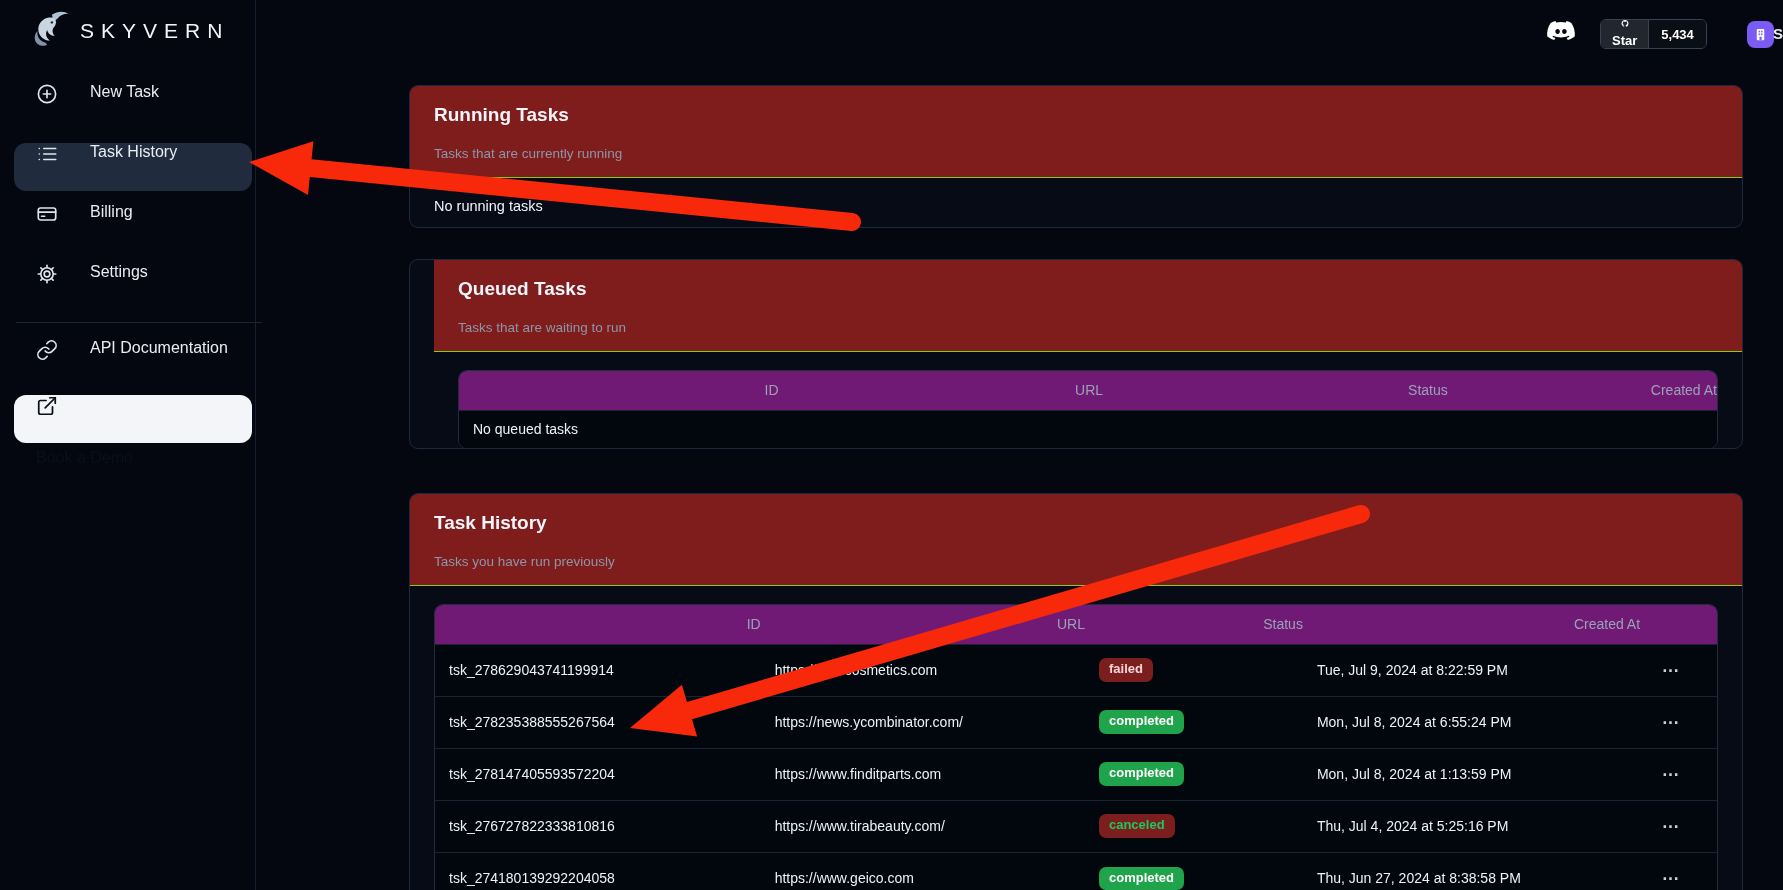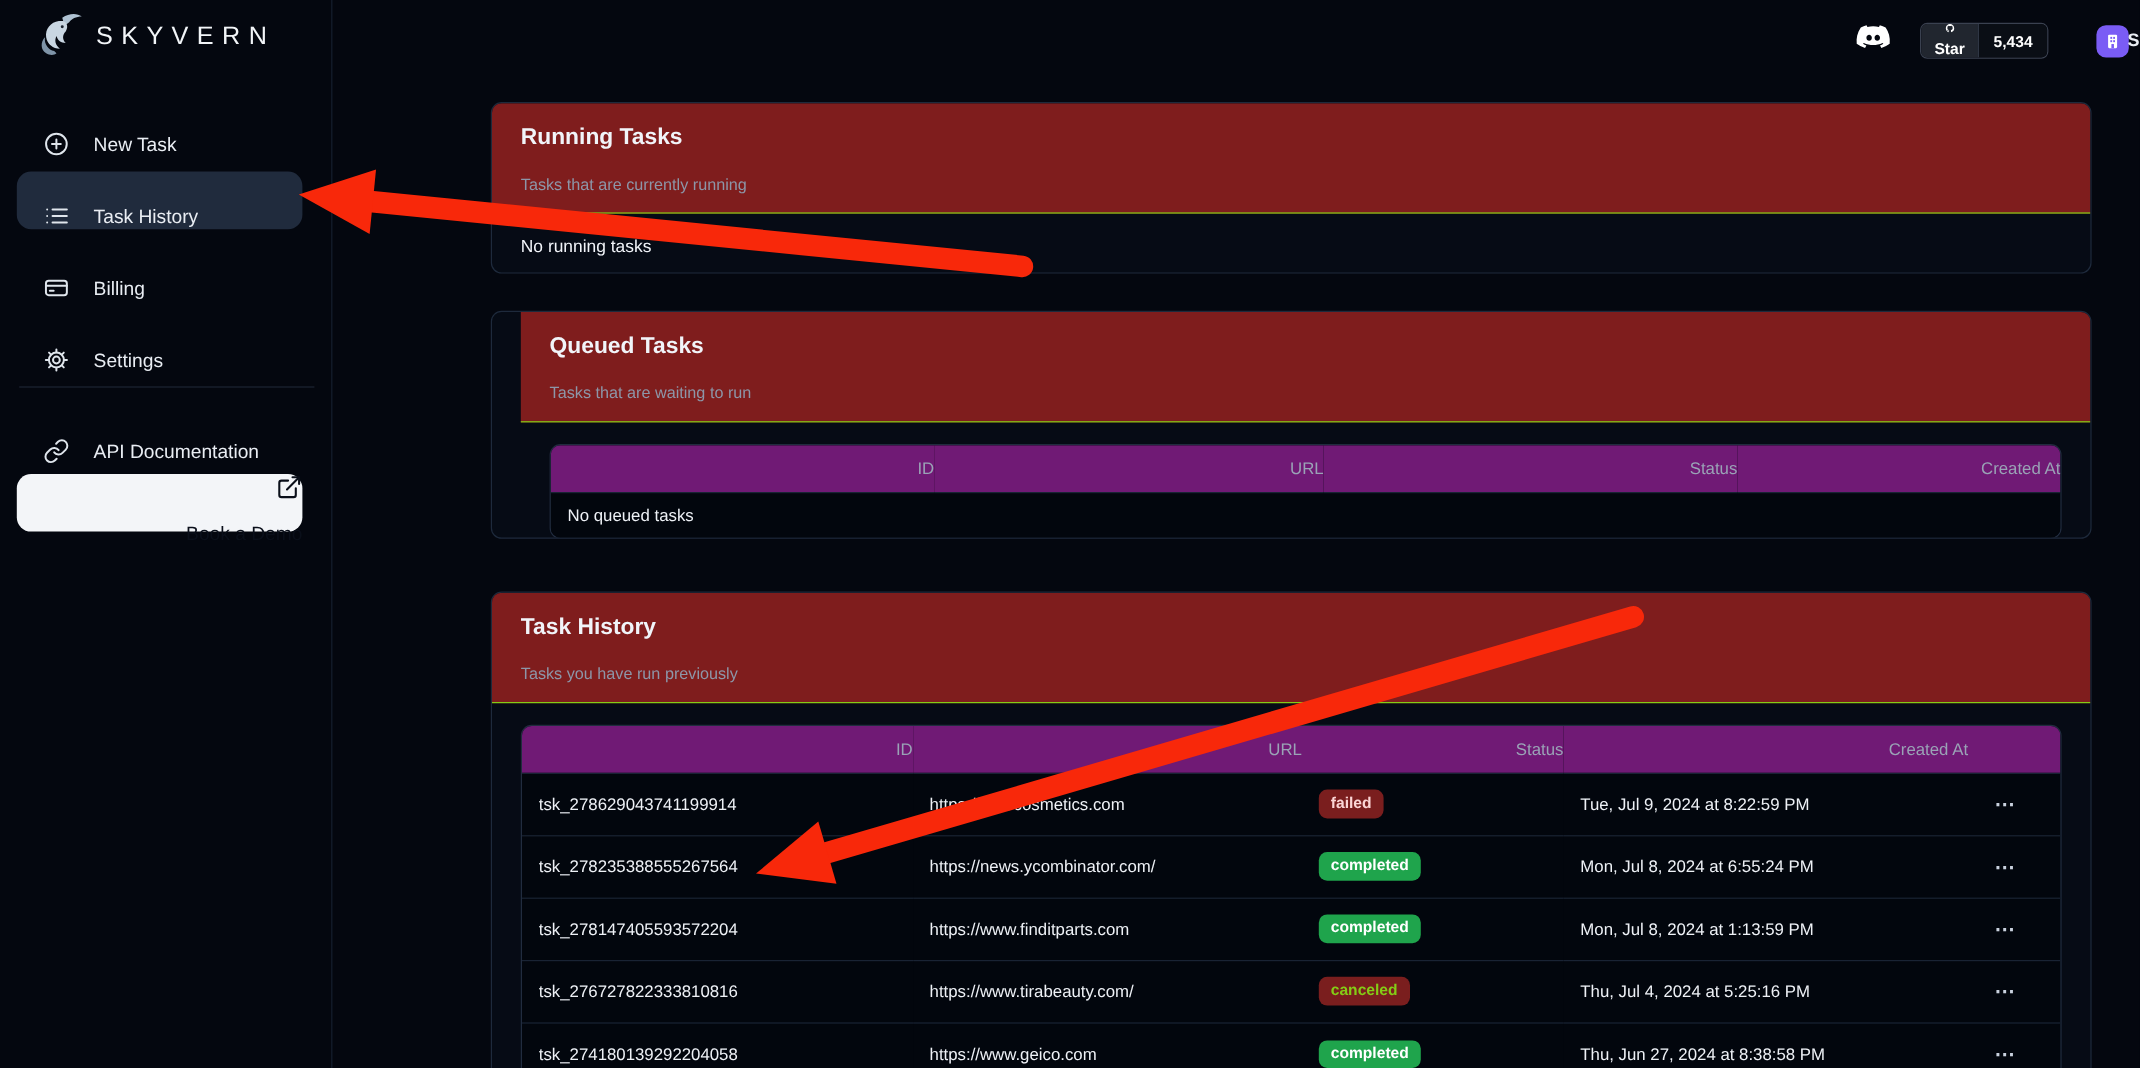--- a/index.html
+++ b/index.html
@@ -6,27 +6,27 @@
   html,body { width: 1783px; height: 890px; }
   body {
     position: relative; overflow: hidden;
     background: #04070F;
     font-family: "Liberation Sans", "DejaVu Sans", sans-serif;
     color: #EEF1F6;
   }
   svg { display: block; }
 
   
-  .sidebar { position: absolute; left: 0; top: 0; width: 277px; height: 890px; border-right: 1px solid #161F2F; }
+  .sidebar { position: absolute; left: 0; top: 0; width: 256px; height: 890px; border-right: 1px solid #161F2F; }
   .logo { position: absolute; left: 26px; top: 8px; display: flex; align-items: center; gap: 8px; cursor: pointer; }
   .logo-text { color: #F2F5F8; font-size: 21px; font-weight: 500; letter-spacing: 7px; }
   .nav { position: absolute; left: 14px; top: 83px; width: 238px; }
   .nav2 { position: absolute; left: 14px; top: 339px; width: 238px; }
   .nav-item {
-    display: flex; align-items: flex-end; gap: 20px;
+    display: flex; align-items: flex-start; gap: 32px;
     height: 48px; padding-left: 22px; margin-bottom: 12px;
     border-radius: 12px; color: #E9EDF3; font-size: 16px; cursor: pointer;
   }
   .nav-item.active { background: #202B3D; }
   .nav-item.demo-pill { background: #F3F5F8; color: #0A0F1A; margin-top: -4px; flex-direction: column; }
   .nav-icon { width: 22px; height: 22px; flex: 0 0 22px; }
   .side-divider { position: absolute; left: 16px; top: 322px; width: 246px; border-top: 1px solid #1D2534; }
 
   
   .discord-btn { position: absolute; left: 1541px; top: 15px; cursor: pointer; }
@@ -242,21 +242,21 @@
               <tr>
                 <td>tsk_278147405593572204</td>
                 <td>https://www.finditparts.com</td>
                 <td><span class="badge" style="background: rgb(31, 164, 76); color: rgb(255, 255, 255);">completed</span></td>
                 <td>Mon, Jul 8, 2024 at 1:13:59 PM</td>
                 <td><button class="actions-btn">⋯</button></td>
               </tr>
               <tr>
                 <td>tsk_276727822333810816</td>
                 <td>https://www.tirabeauty.com/</td>
-                <td><span class="badge" style="background: rgb(122, 30, 30); color: #84cc16;">canceled</span></td>
+                <td><span class="badge" style="background: rgb(122, 30, 30); color: #22c55e;">canceled</span></td>
                 <td>Thu, Jul 4, 2024 at 5:25:16 PM</td>
                 <td><button class="actions-btn">⋯</button></td>
               </tr>
               <tr>
                 <td>tsk_274180139292204058</td>
                 <td>https://www.geico.com</td>
                 <td><span class="badge" style="background: rgb(31, 164, 76); color: rgb(255, 255, 255);">completed</span></td>
                 <td>Thu, Jun 27, 2024 at 8:38:58 PM</td>
                 <td><button class="actions-btn">⋯</button></td>
               </tr>

